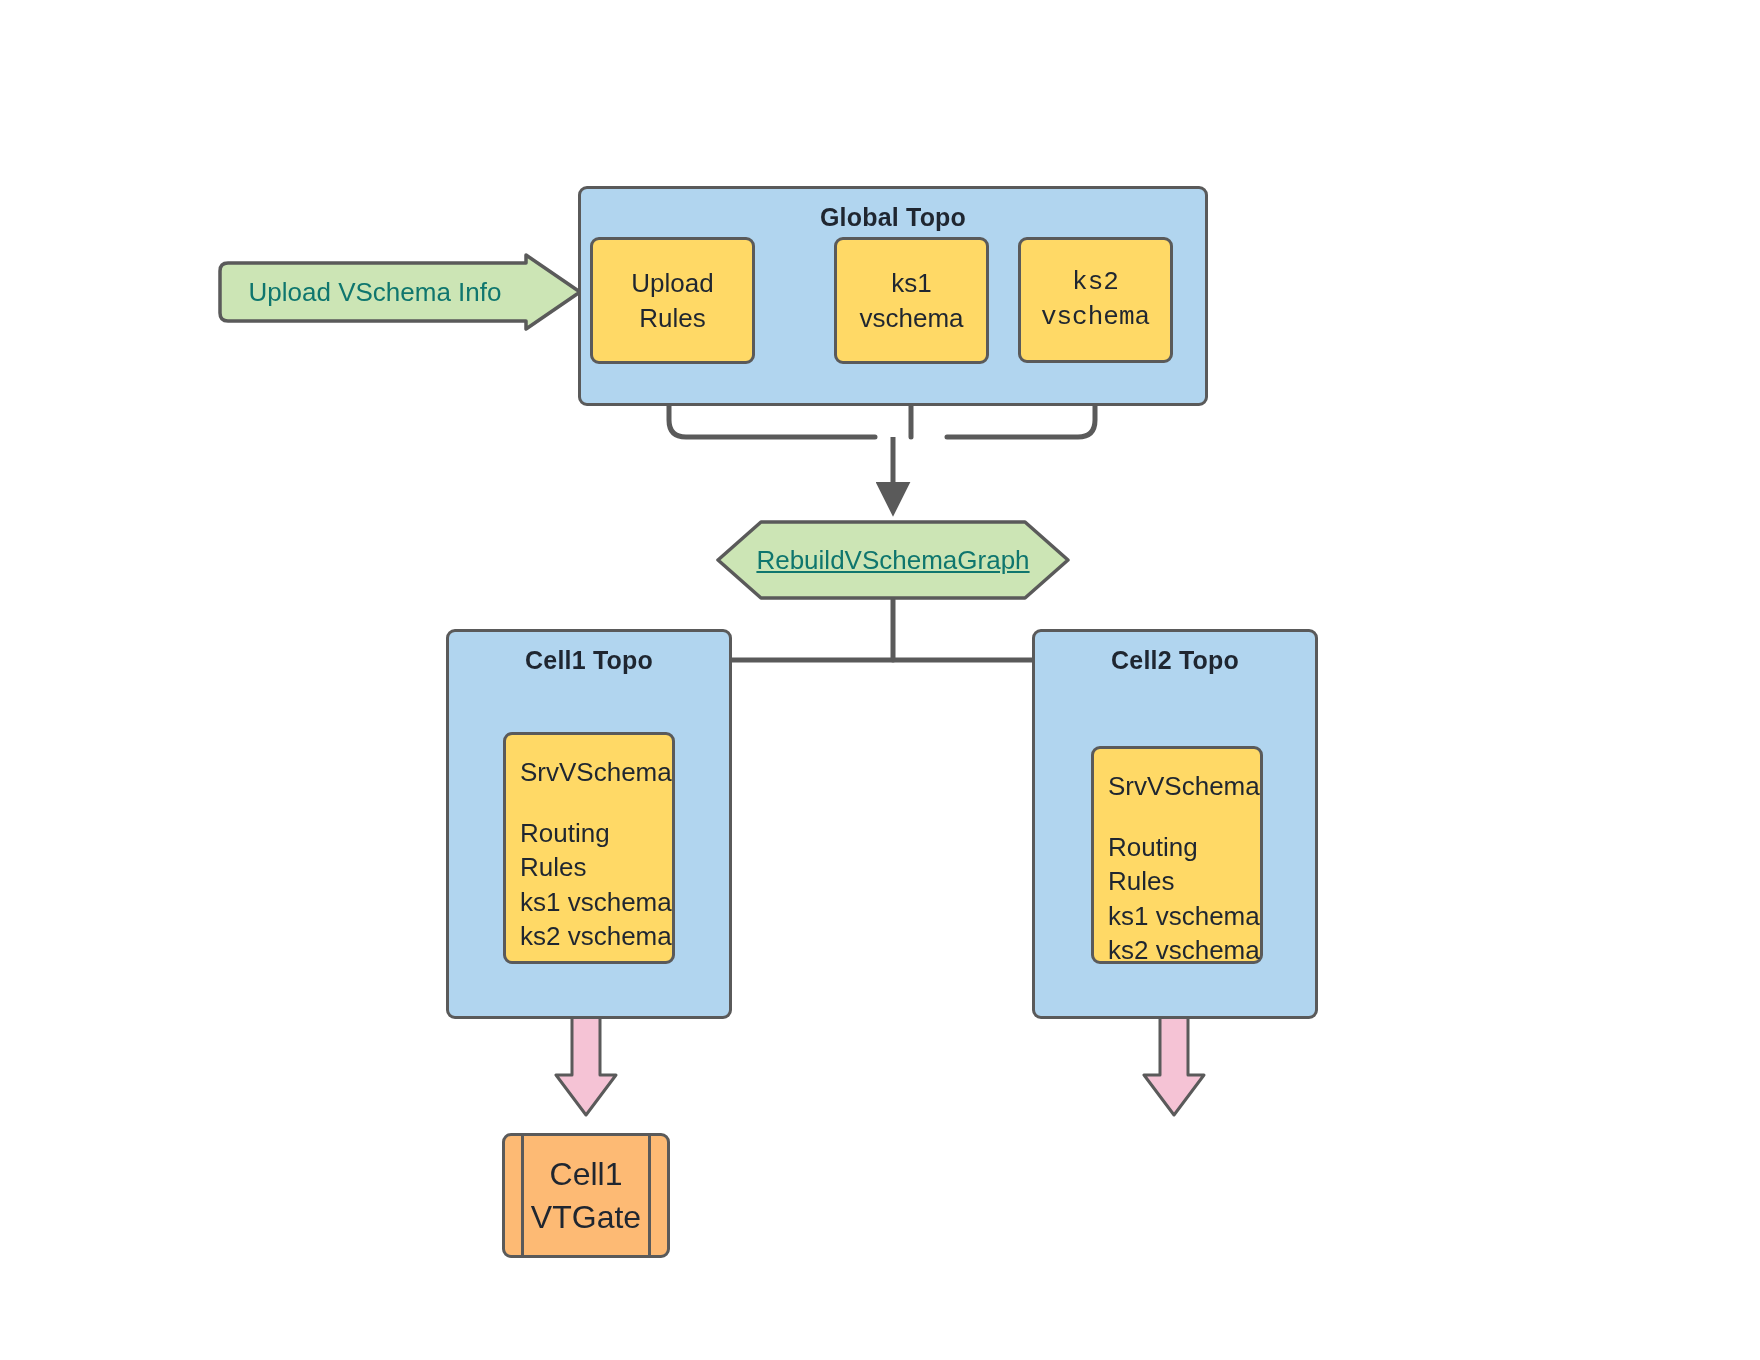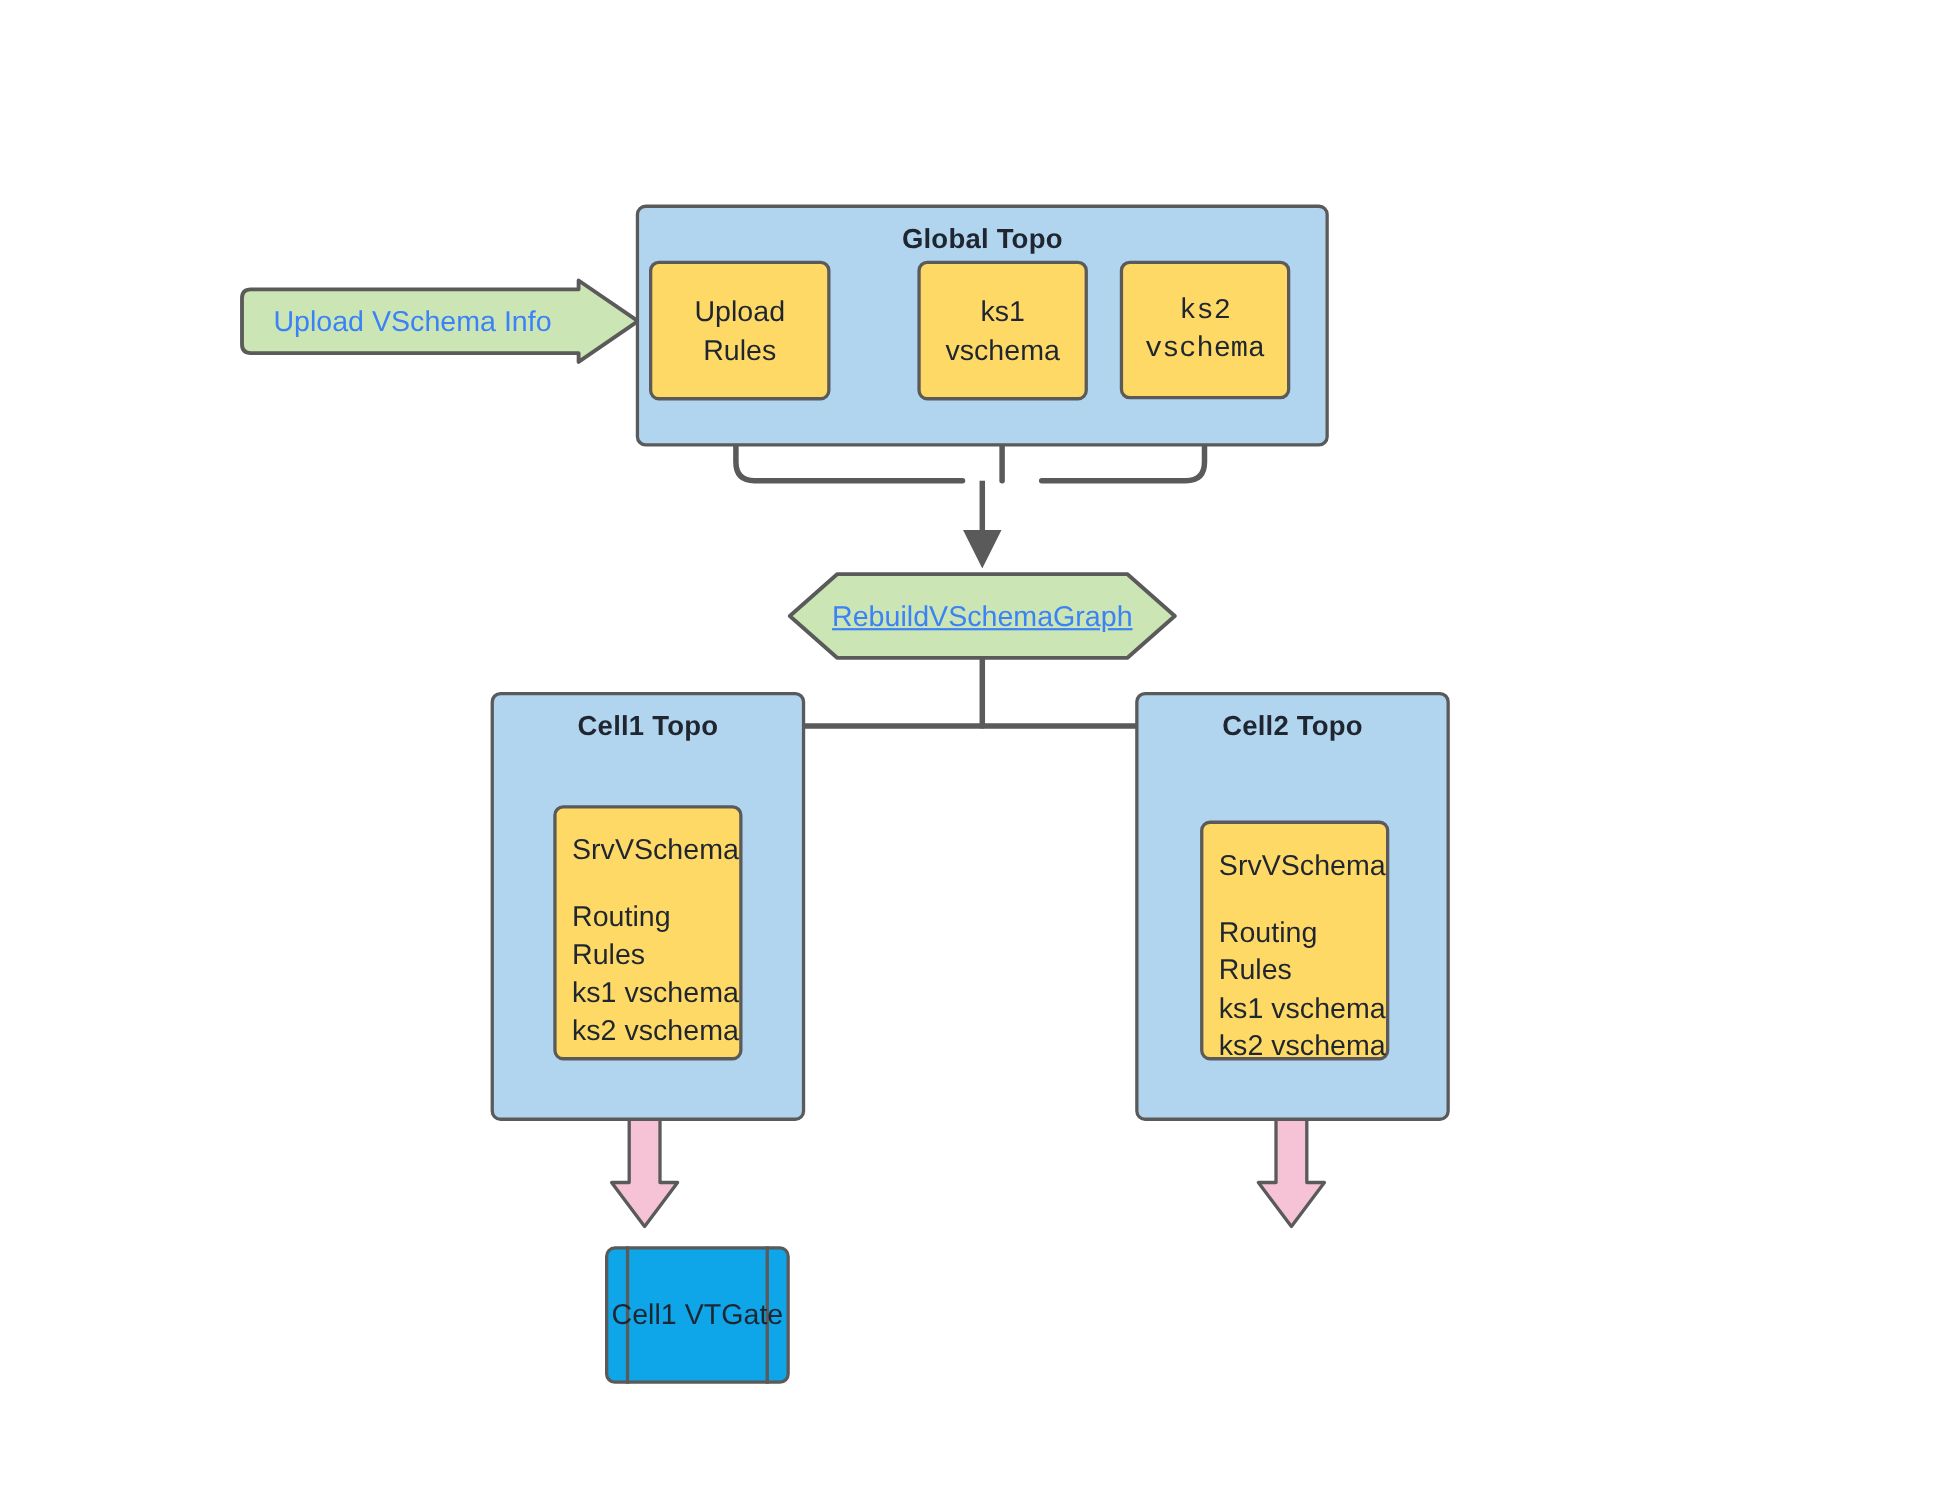--- a/index.html
+++ b/index.html
@@ -66,26 +66,25 @@
     justify-content: flex-start;
     align-items: flex-start;
     text-align: left;
     padding: 20px 0 0 14px;
   }
   .ybox .ln { display: block; }
   .ybox .gap { display: block; height: 26px; }
 
   
   .vtgate {
-    background: #0ea5e9;
+    background: #fdba74;
     border: 3px solid #5a5a5a;
     border-radius: 9px;
-    font-size: 26px;
+    font-size: 32px;
     line-height: 1.33;
-    margin-left: 48px;
   }
   .vtgate::before,
   .vtgate::after {
     content: "";
     position: absolute;
     top: -3px;
     bottom: -3px;
     width: 3px;
     background: #5a5a5a;
   }
@@ -94,21 +93,21 @@
   .vtgate .lbl { position: relative; z-index: 2; }
 
   
   .shape-svg { position: absolute; overflow: visible; }
   .shape-label {
     position: absolute;
     display: flex;
     align-items: center;
     justify-content: center;
     font-size: 26px;
-    color: #3b82f6;
+    color: #0f766e;
     pointer-events: none;
   }
 </style>
 </head>
 <body>
 
 <div id="canvas">
 
   <svg id="wires" viewBox="0 0 1760 1360" width="1760" height="1360">
     <defs>

